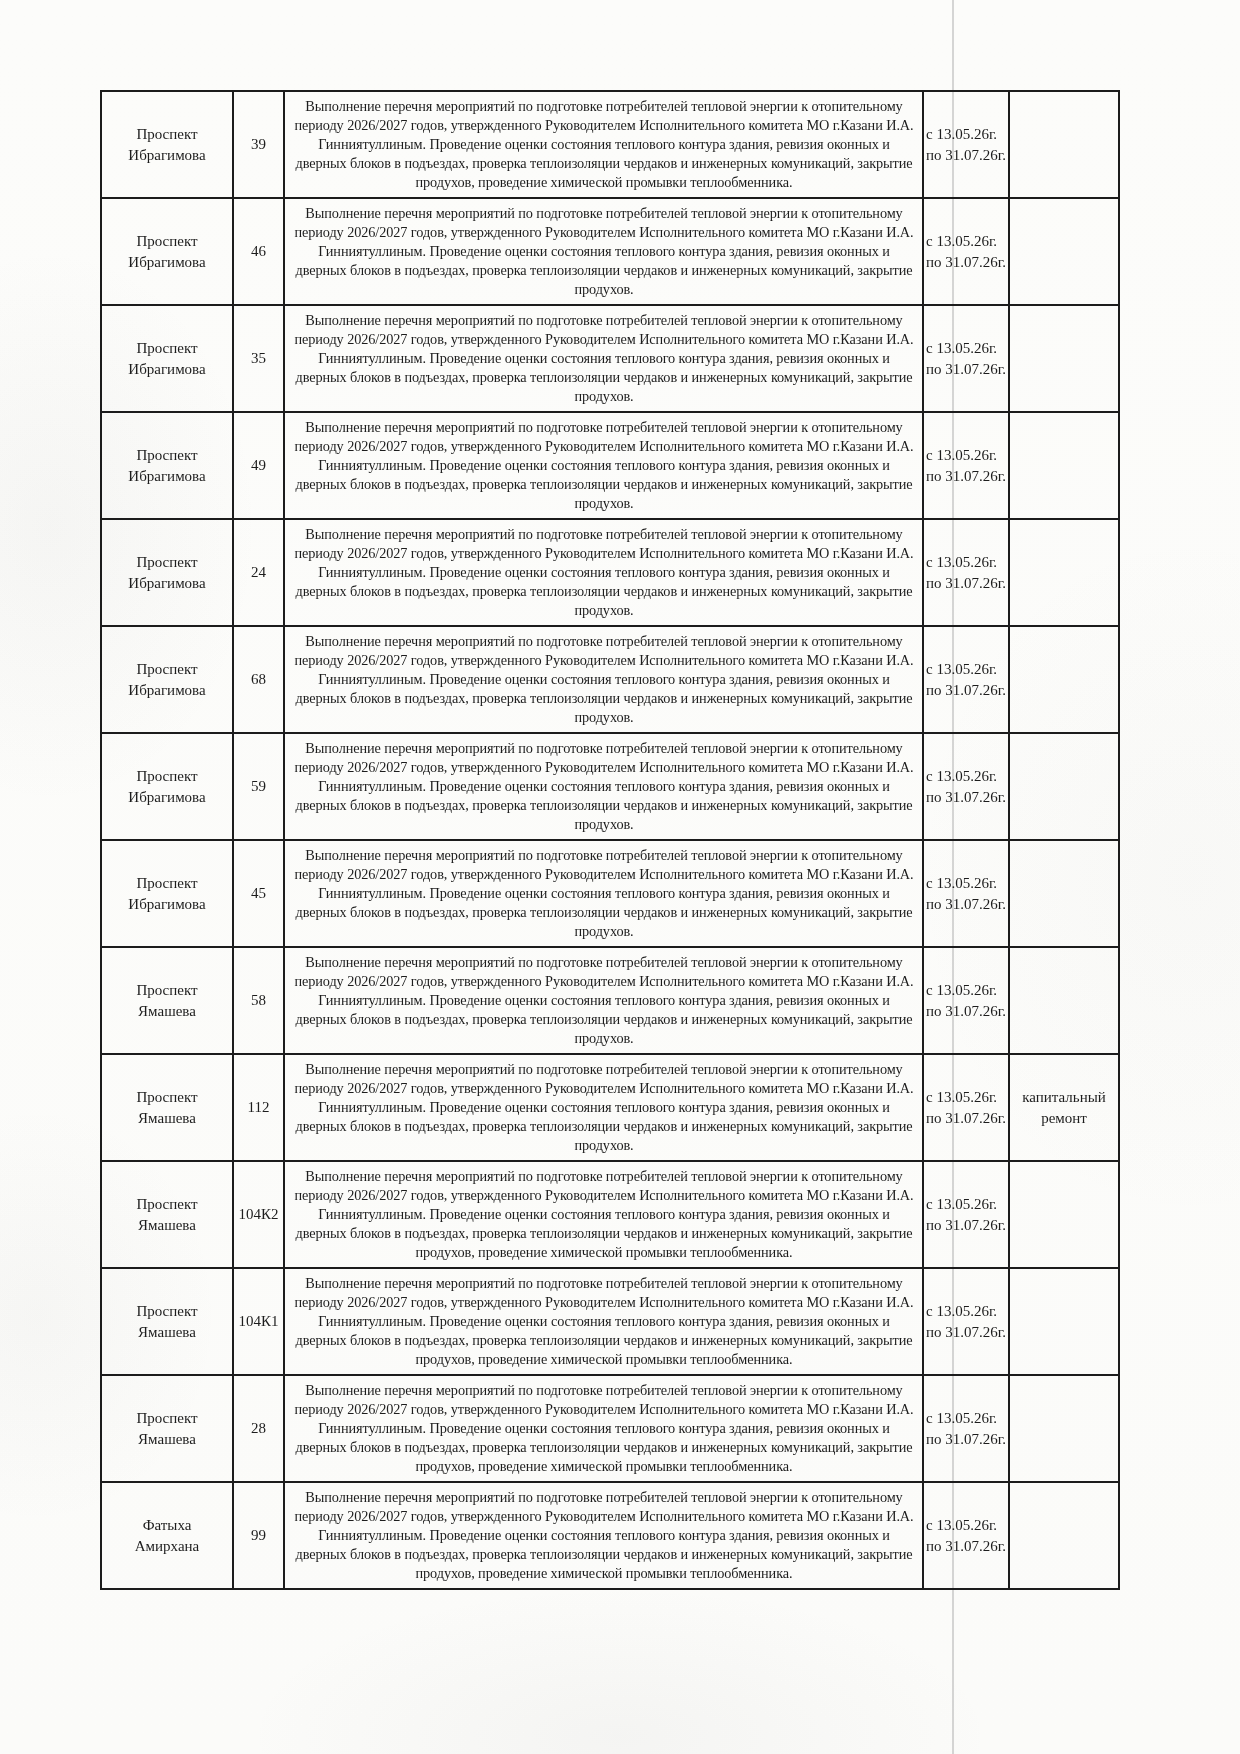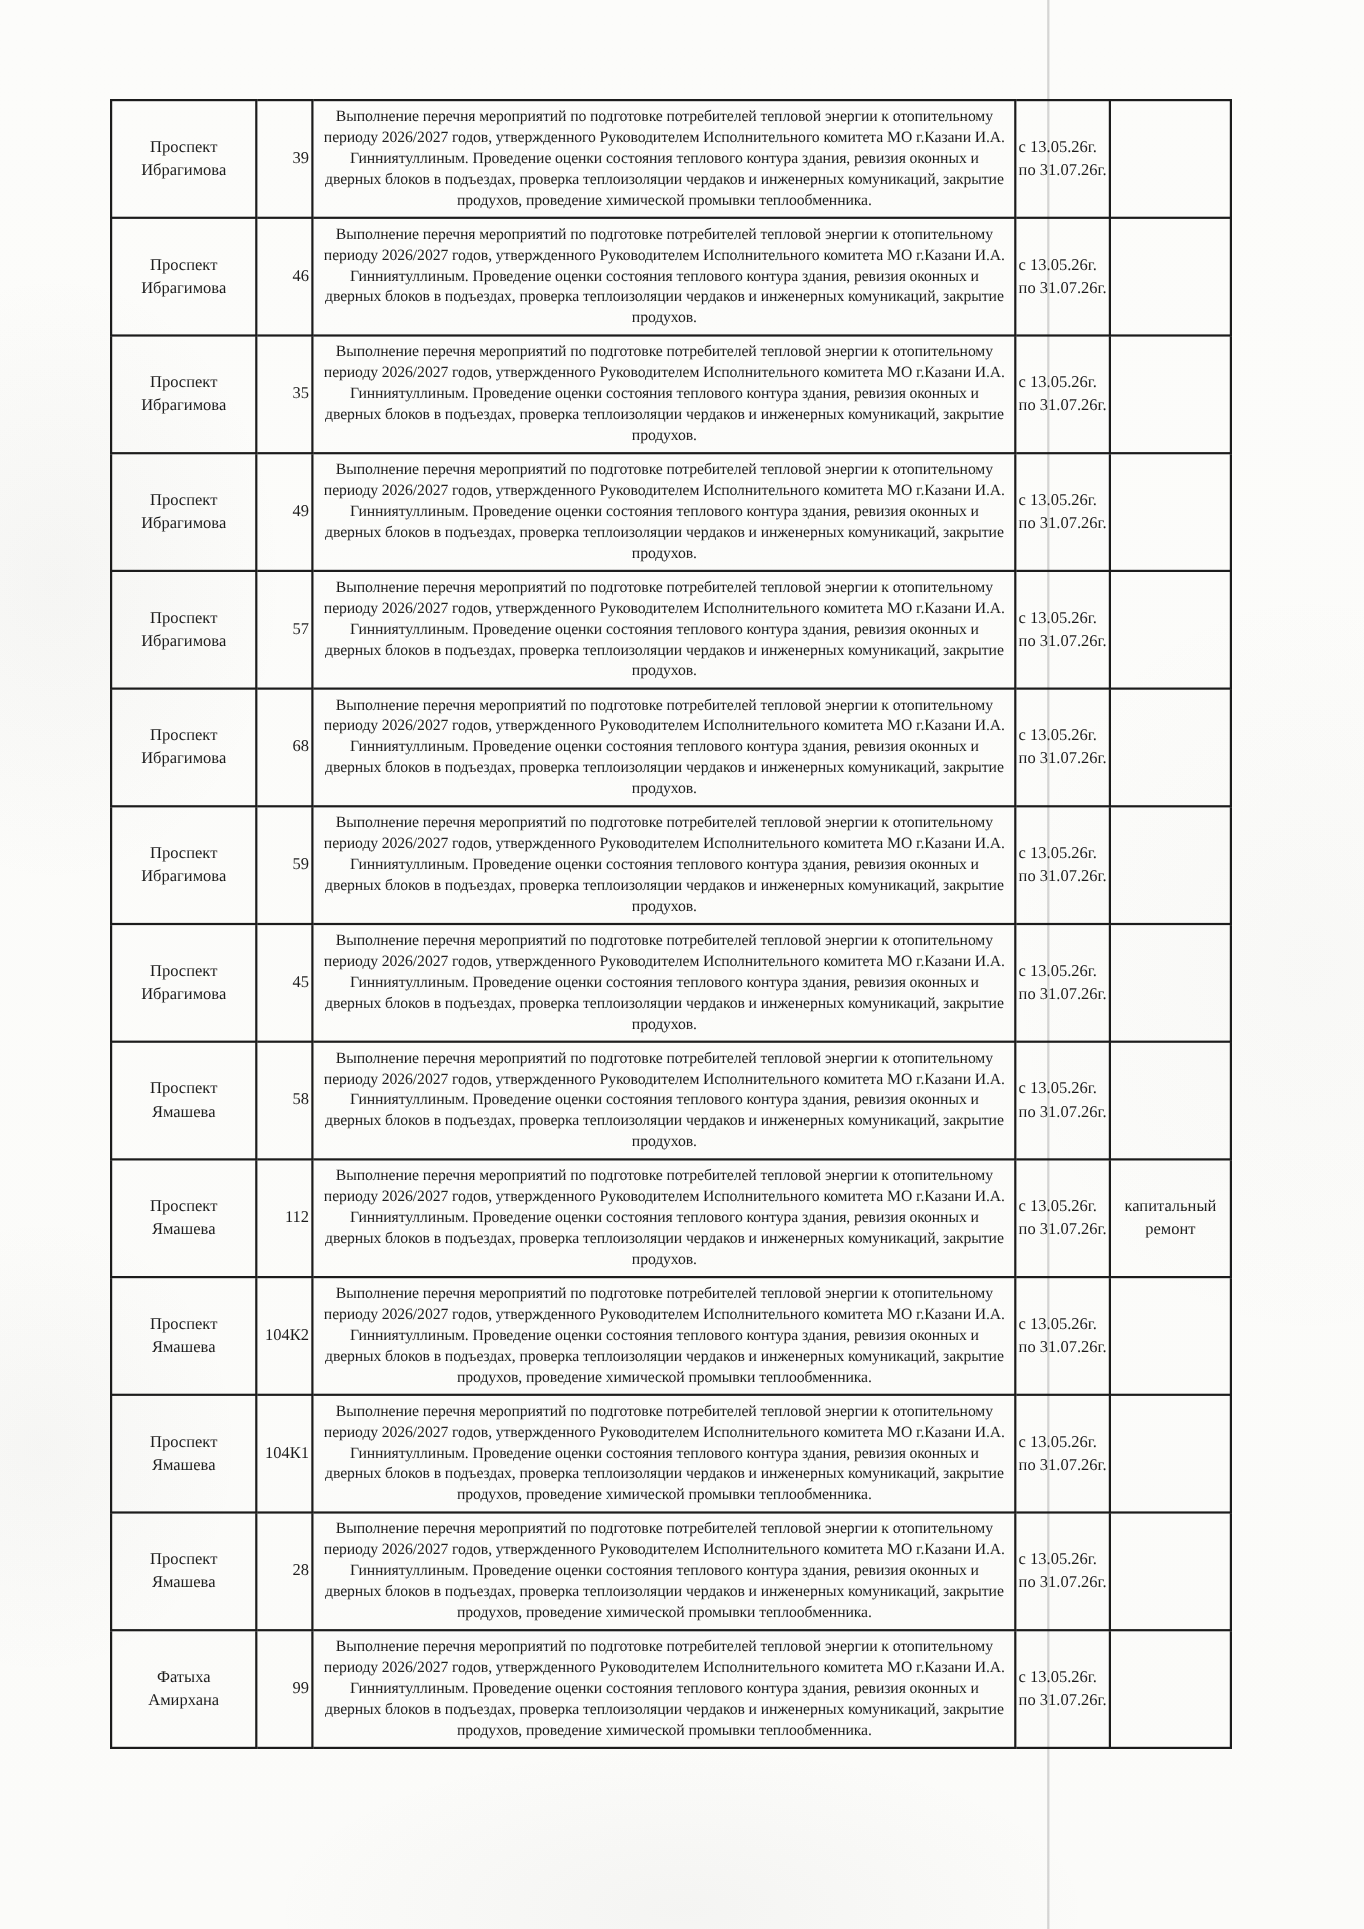--- a/index.html
+++ b/index.html
@@ -46,21 +46,21 @@
   tr.doc-row { height: 107px; }
   td.c-addr {
     text-align: center;
     vertical-align: middle;
     font-size: 15px;
     line-height: 1.35;
     padding: 2px 10px;
     margin-left: 18px;
   }
   td.c-num {
-    text-align: right;
+    text-align: center;
     vertical-align: middle;
     font-size: 15px;
     padding: 0 2px;
   }
   td.c-desc {
     vertical-align: middle;
     font-size: 14.3px;
     line-height: 1.32;
     padding: 3px 7px 3px 8px;
     letter-spacing: -0.1px;
@@ -130,21 +130,21 @@
           <td class="c-num">49</td>
           <td class="c-desc">Выполнение перечня мероприятий по подготовке потребителей тепловой энергии к отопительному периоду 2026/2027 годов, утвержденного Руководителем Исполнительного комитета МО г.Казани И.А. Гинниятуллиным. Проведение оценки состояния теплового контура здания, ревизия оконных и дверных блоков в подъездах, проверка теплоизоляции чердаков и инженерных комуникаций, закрытие продухов.</td>
           <td class="c-period">
             <div>с 13.05.26г.</div>
             <div>по 31.07.26г.</div>
           </td>
           <td class="c-note"></td>
         </tr>
         <tr class="doc-row">
           <td class="c-addr">Проспект Ибрагимова</td>
-          <td class="c-num">57</td>
+          <td class="c-num">24</td>
           <td class="c-desc">Выполнение перечня мероприятий по подготовке потребителей тепловой энергии к отопительному периоду 2026/2027 годов, утвержденного Руководителем Исполнительного комитета МО г.Казани И.А. Гинниятуллиным. Проведение оценки состояния теплового контура здания, ревизия оконных и дверных блоков в подъездах, проверка теплоизоляции чердаков и инженерных комуникаций, закрытие продухов.</td>
           <td class="c-period">
             <div>с 13.05.26г.</div>
             <div>по 31.07.26г.</div>
           </td>
           <td class="c-note"></td>
         </tr>
         <tr class="doc-row">
           <td class="c-addr">Проспект Ибрагимова</td>
           <td class="c-num">68</td>

